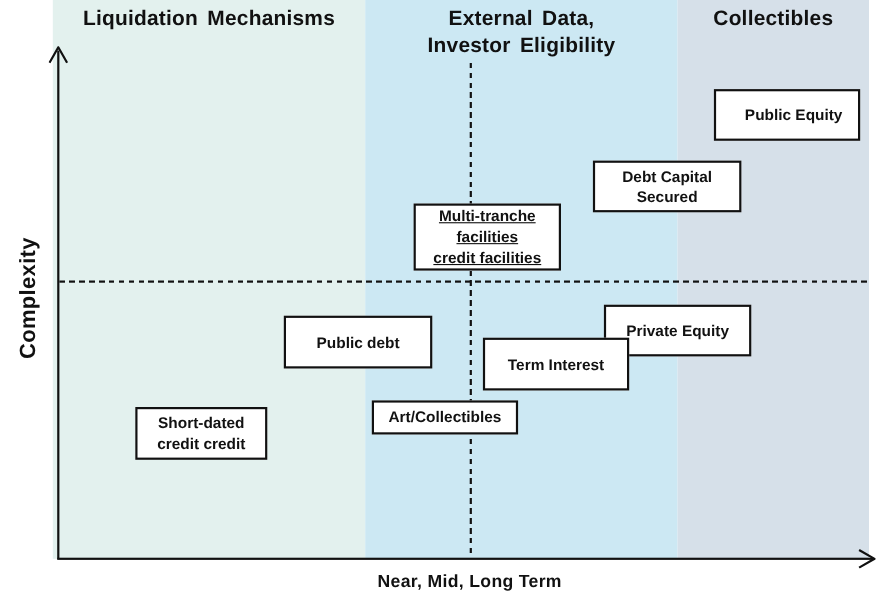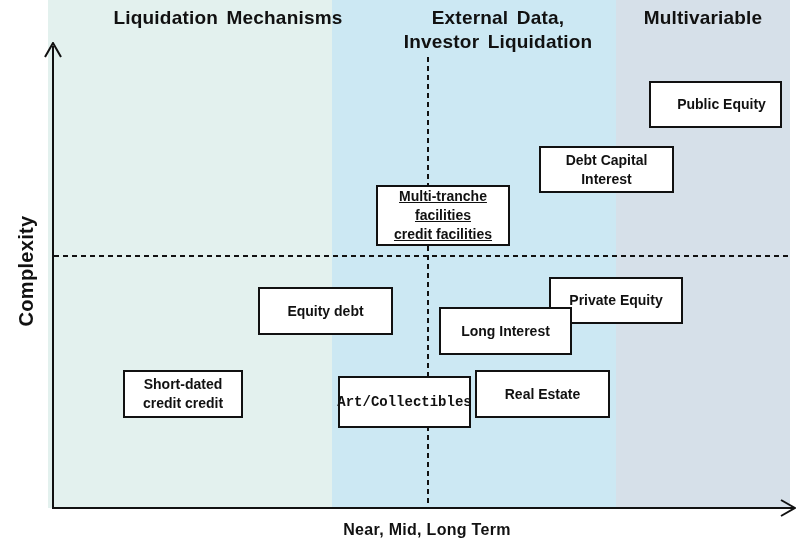--- a/index.html
+++ b/index.html
@@ -44,29 +44,29 @@
 </style>
 </head>
 <body>
 
 <div class="canvas">
 
   <div class="band" style="left: 48px; width: 284px; background: rgb(227, 241, 238);"></div>
   <div class="band" style="left: 332px; width: 284px; background: rgb(204, 232, 243);"></div>
   <div class="band" style="left: 616px; width: 174px; background: rgb(214, 224, 233);"></div>
 
-  <div class="zone-header" style="left:48px;width:284px;padding-left:38px;">
+  <div class="zone-header" style="left:48px;width:284px;">
     <span>Liquidation Mechanisms</span>
   </div>
-  <div class="zone-header" style="left:332px;width:284px;padding-left:24px;">
+  <div class="zone-header" style="left:332px;width:284px;">
     <span>External Data,</span>
-    <span>Investor Liquidation</span>
+    <span>Investor Eligibility</span>
   </div>
   <div class="zone-header" style="left:616px;width:174px;">
-    <span>Multivariable</span>
+    <span>Collectibles</span>
   </div>
 
   <div class="dash-h"></div>
   <div class="dash-v"></div>
 
   <div class="axis axis-y"></div>
   <div class="axis axis-x"></div>
   <svg class="arrow" style="left:44px;top:42px;" width="18" height="16" viewBox="0 0 18 16">
     <path d="M1 15 L9 1 L17 15" fill="none" stroke="#111" stroke-width="2"></path>
   </svg>
@@ -75,40 +75,37 @@
   </svg>
 
   <div class="y-label">Complexity</div>
   <div class="x-label">Near, Mid, Long Term</div>
 
   <div class="node" style="left:649px;top:81px;width:133px;height:47px;padding-left:12px;">
     <span>Public Equity</span>
   </div>
   <div class="node" style="left:539px;top:146px;width:135px;height:47px;">
     <span>Debt Capital</span>
-    <span>Interest</span>
+    <span>Secured</span>
   </div>
   <div class="node" style="left:376px;top:185px;width:134px;height:61px;text-decoration:underline;">
     <span>Multi-tranche</span>
     <span>facilities</span>
     <span>credit facilities</span>
   </div>
   <div class="node" style="left:549px;top:237px;width:134px;height:47px;margin-top:40px;">
     <span>Private Equity</span>
   </div>
   <div class="node" style="left:258px;top:287px;width:135px;height:48px;">
-    <span>Equity debt</span>
+    <span>Public debt</span>
   </div>
   <div class="node" style="left:439px;top:307px;width:133px;height:48px;">
-    <span>Long Interest</span>
+    <span>Term Interest</span>
   </div>
   <div class="node" style="left:123px;top:370px;width:120px;height:48px;">
     <span>Short-dated</span>
     <span>credit credit</span>
   </div>
-  <div class="node" style="left:338px;top:376px;width:133px;height:52px;font-family:Liberation Mono, monospace;">
+  <div class="node" style="left:338px;top:364px;width:133px;height:31px;">
     <span>Art/Collectibles</span>
-  </div>
-  <div class="node" style="left:475px;top:370px;width:135px;height:48px;">
-    <span>Real Estate</span>
   </div>
 
 </div>
 
 </body></html>

